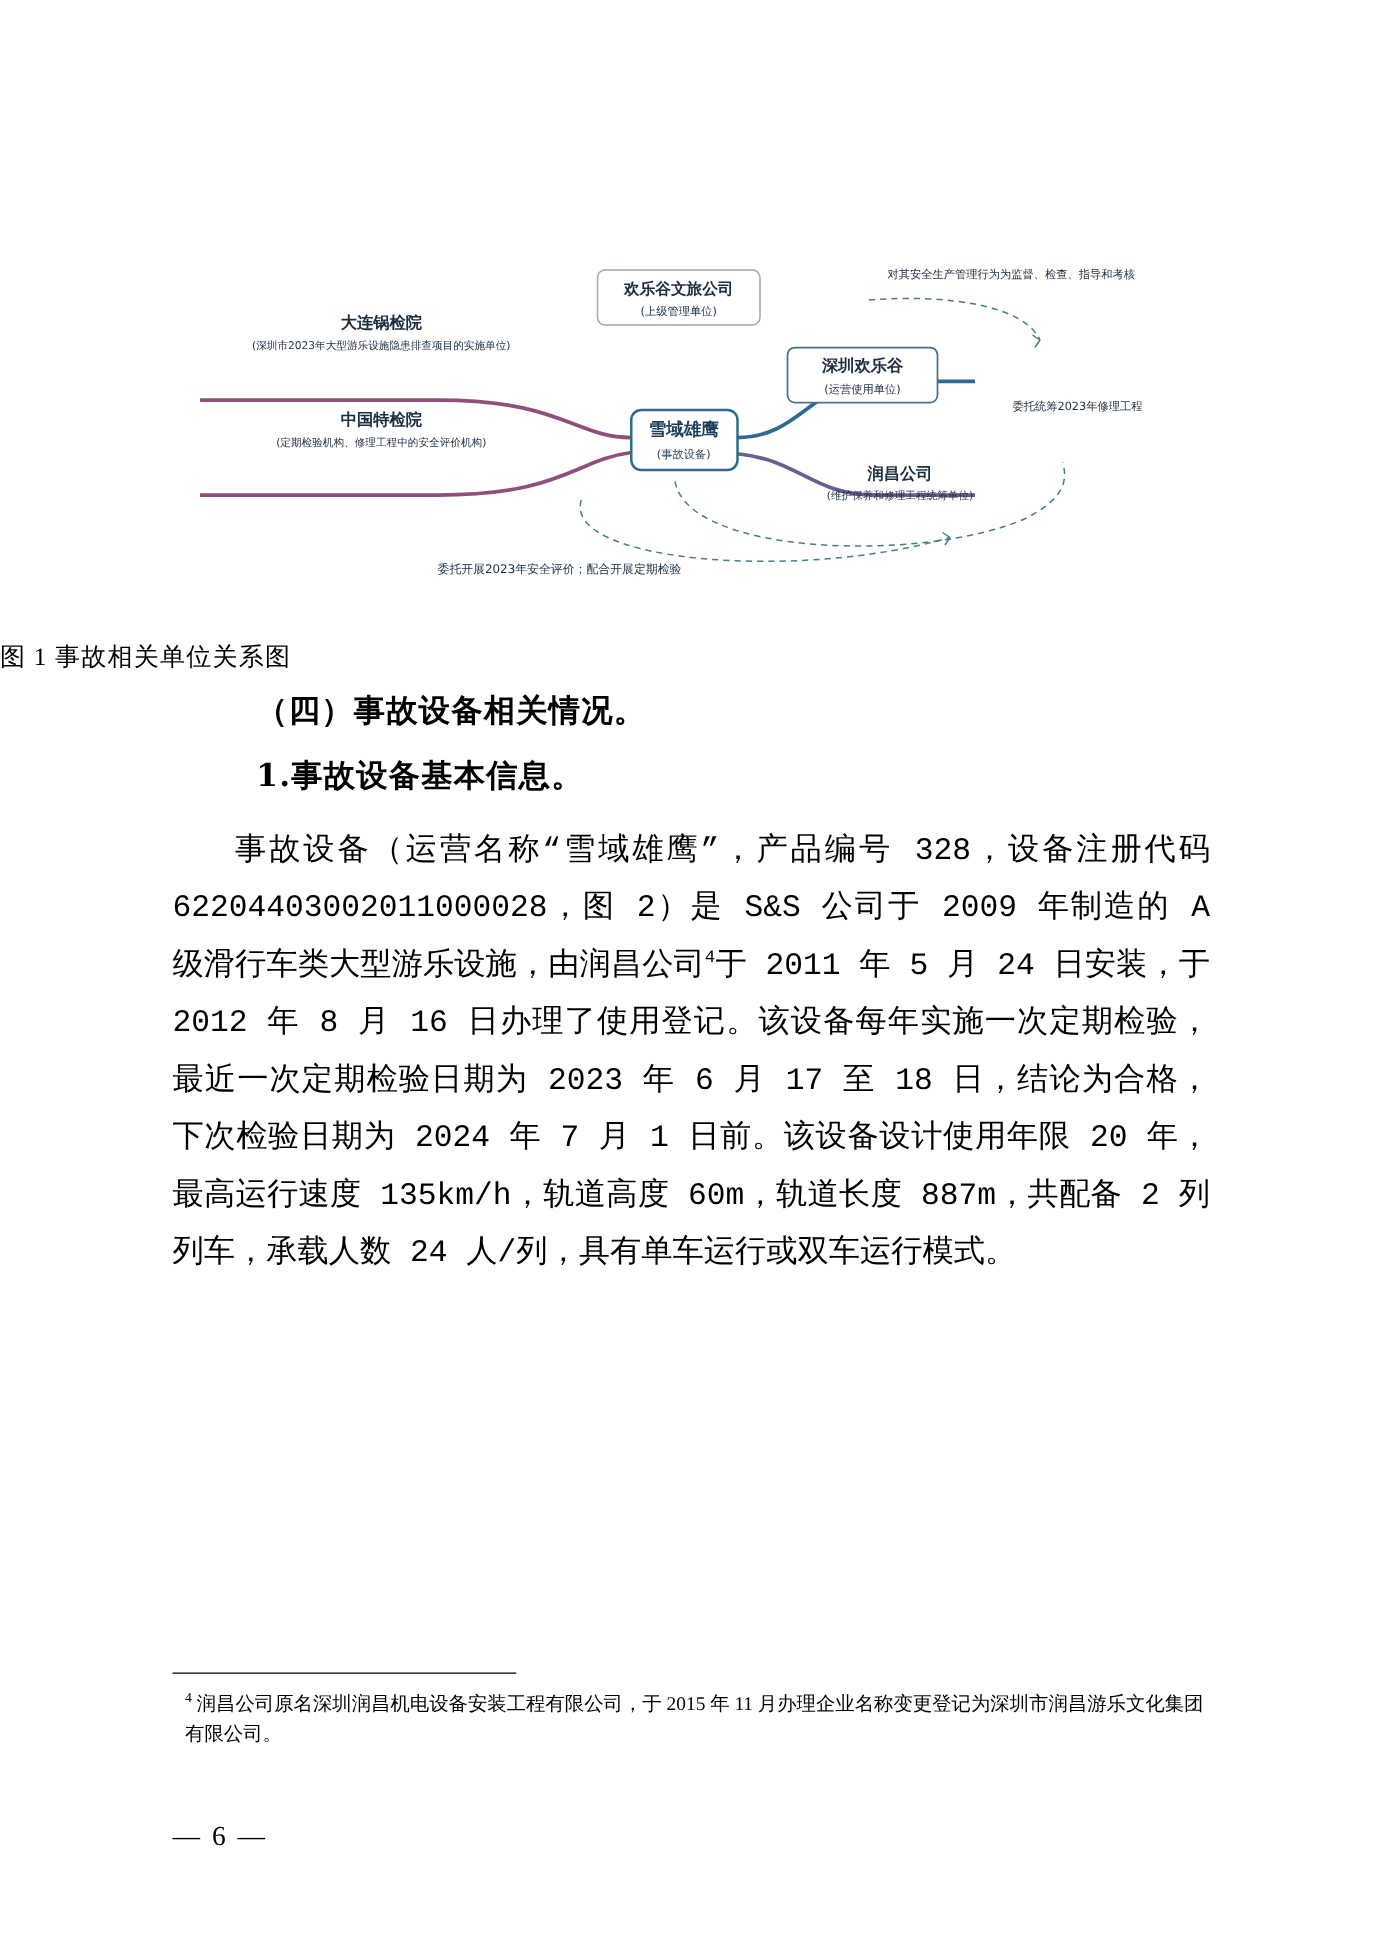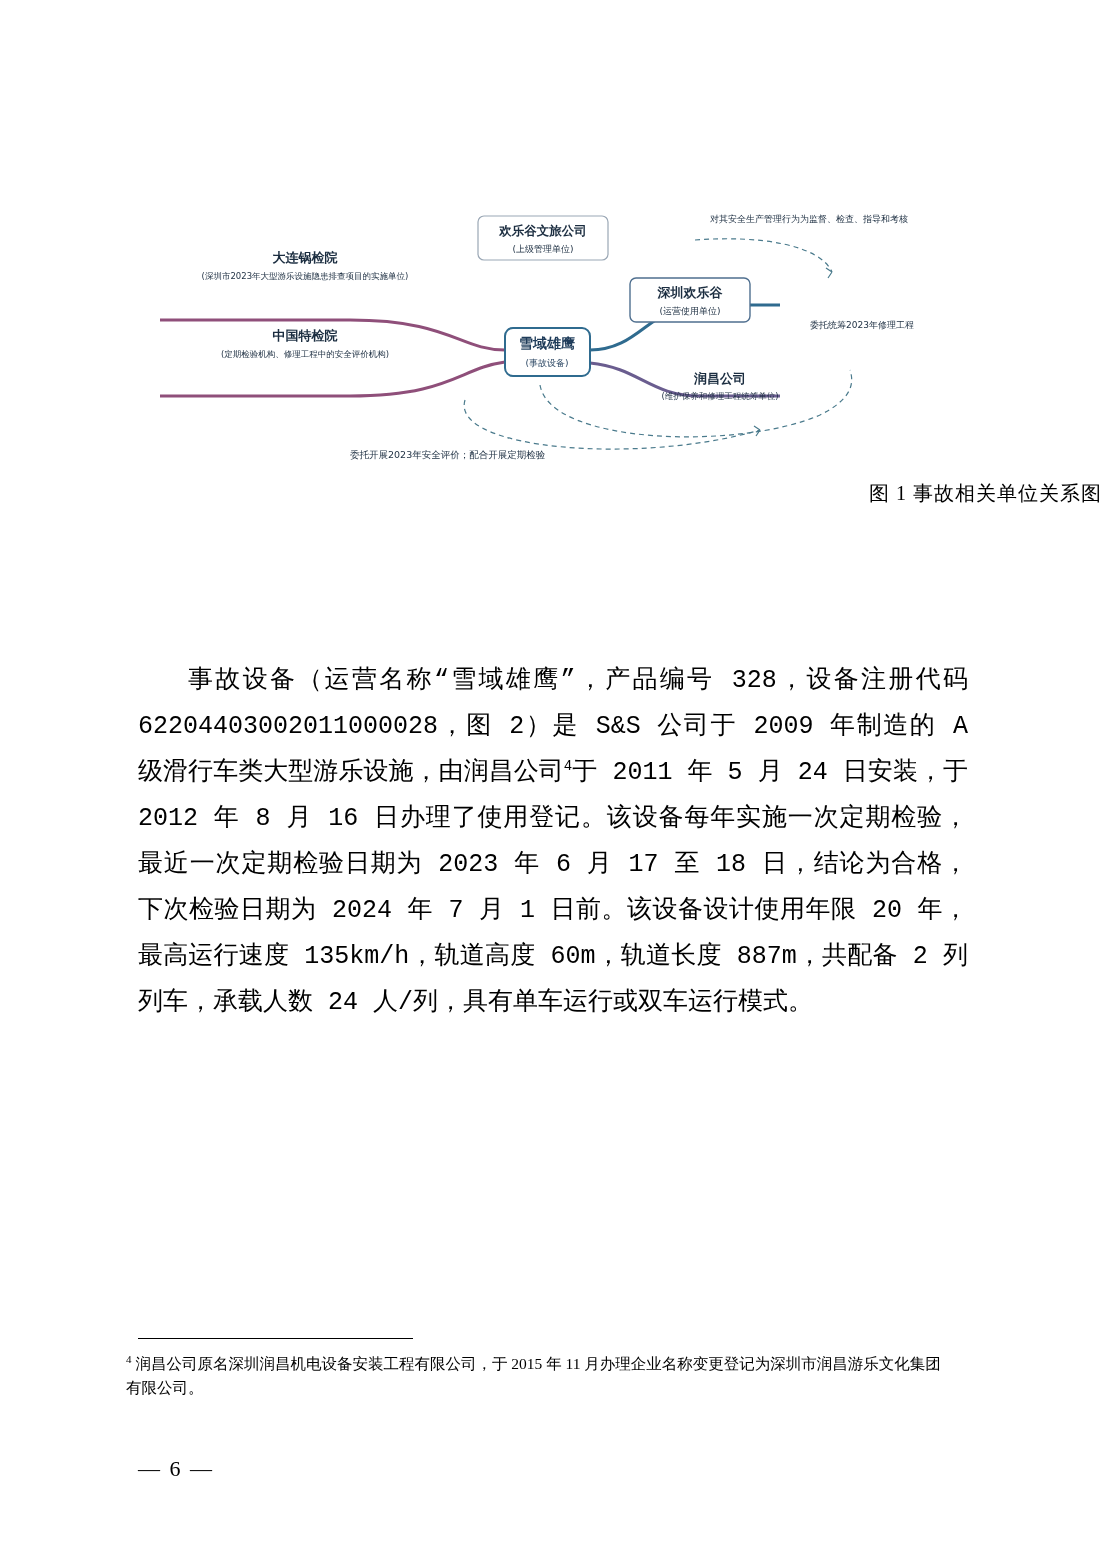--- a/index.html
+++ b/index.html
@@ -28,23 +28,23 @@
     left: 120px;
     top: 200px;
     width: 880px;
     height: 280px;
   }
   .figure-svg { display: block; }
 
   .fig-caption {
     position: absolute;
     left: 0;
-    top: 480px;
+    top: 512px;
     width: 1102px;
-    text-align: right;
+    text-align: left;
     font-size: 20px;
     font-family: "Liberation Serif", serif;
     letter-spacing: 1px;
   }
 
   
   .heading {
     position: absolute;
     font-family: "DejaVu Serif", "Liberation Serif", serif;
     font-weight: bold;
@@ -77,21 +77,21 @@
   .footnote-rule {
     position: absolute;
     left: 138px;
     top: 1338px;
     width: 275px;
     height: 1px;
     background: #000;
   }
   .footnote {
     position: absolute;
-    left: 126px;
+    left: 148px;
     top: 1352px;
     width: 830px;
     font-size: 15.5px;
     line-height: 24px;
     font-family: "Liberation Serif", "DejaVu Serif", serif;
   }
   .footnote sup {
     font-size: 11px;
     vertical-align: super;
     line-height: 0;
@@ -158,20 +158,22 @@
       <text class="sv-sub" x="185" y="157" font-size="8.5" fill="#1b2d40" text-anchor="middle">(定期检验机构、修理工程中的安全评价机构)</text>
 
       <text class="sv-sub" x="590" y="22" font-size="9" fill="#1b2d40">对其安全生产管理行为为监督、检查、指导和考核</text>
       <text class="sv-sub" x="690" y="128" font-size="9" fill="#1b2d40">委托统筹2023年修理工程</text>
       <text class="sv-sub" x="230" y="258" font-size="9.5" fill="#1b2d40">委托开展2023年安全评价；配合开展定期检验</text>
     </svg>
   </div>
 
   <div class="fig-caption">图 1  事故相关单位关系图</div>
 
+  <div class="heading" id="h-four">（四）事故设备相关情况。</div>
+  <div class="heading" id="h-one">1.事故设备基本信息。</div>
 
   <div class="body-par"><span>事故设备（运营名称“雪域雄鹰”，产品编号 328，设备注册代码 62204403002011000028，图 2）是 S&amp;S 公司于 2009 年制造的 A 级滑行车类大型游乐设施，由润昌公司</span><sup>4</sup><span>于 2011 年 5 月 24 日安装，于 2012 年 8 月 16 日办理了使用登记。该设备每年实施一次定期检验，最近一次定期检验日期为 2023 年 6 月 17 至 18 日，结论为合格，下次检验日期为 2024 年 7 月 1 日前。该设备设计使用年限 20 年，最高运行速度 135km/h，轨道高度 60m，轨道长度 887m，共配备 2 列列车，承载人数 24 人/列，具有单车运行或双车运行模式。</span></div>
 
   <div class="footnote-rule"></div>
   <div class="footnote"><sup>4</sup> <span>润昌公司原名深圳润昌机电设备安装工程有限公司，于 2015 年 11 月办理企业名称变更登记为深圳市润昌游乐文化集团有限公司。</span></div>
 
   <div class="page-number">— 6 —</div>
 
 </div>
 

